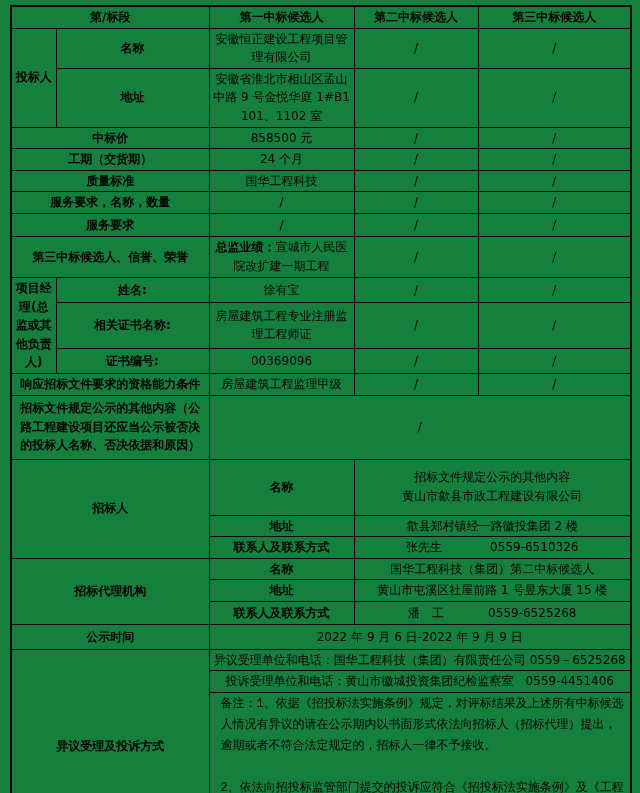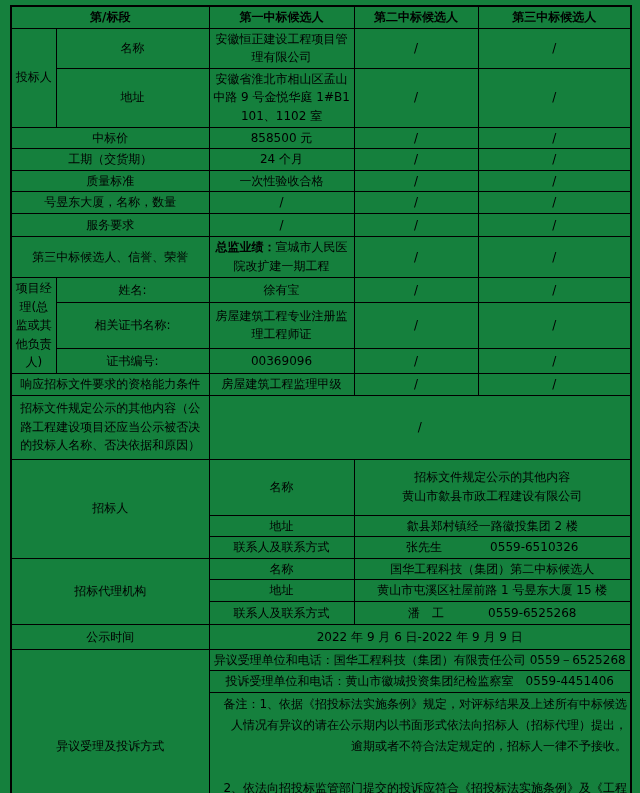--- a/index.html
+++ b/index.html
@@ -27,27 +27,27 @@
   table.notice td {
     border: 1px solid #000000;
     padding: 1px 3px;
     vertical-align: middle;
     text-align: center;
     font-size: 12px;
     line-height: 1.55;
     overflow: hidden;
     word-break: break-all;
   }
-  td.lbl { font-weight: normal; font-size: 12.5px; margin-left: 20px; }
+  td.lbl { font-weight: bold; font-size: 12.5px; margin-left: 20px; }
   td.hdr { font-weight: bold; font-size: 13px; }
   td.left { text-align: left; }
   td.narrow { padding: 1px 1px; }
   .bold { font-weight: bold; margin-top: 27px; }
   .gapline { }
-  .note-p { margin: 0 0 0 8px; text-align: right; }
+  .note-p { margin: 0 0 0 8px; text-align: left; font-family: Liberation Mono, monospace; }
   .note-gap { height: 21px; }
   .pre { white-space: pre-wrap; text-align: center; }
 </style>
 </head>
 <body>
 
 <div class="page">
   <table class="notice">
     <colgroup>
       <col style="width:45px">
@@ -89,27 +89,27 @@
 
     <tr style="height:19px">
       <td colspan="2" class="lbl">工期（交货期）</td>
       <td>24 个月</td>
       <td>/</td>
       <td>/</td>
     </tr>
 
     <tr style="height:19px">
       <td colspan="2" class="lbl">质量标准</td>
-      <td>一次性验收合格</td>
-      <td>/</td>
-      <td>/</td>
-    </tr>
-
-    <tr style="height:19px">
-      <td colspan="2" class="lbl">号昱东大厦，名称，数量</td>
+      <td>国华工程科技</td>
+      <td>/</td>
+      <td>/</td>
+    </tr>
+
+    <tr style="height:19px">
+      <td colspan="2" class="lbl">服务要求，名称，数量</td>
       <td>/</td>
       <td>/</td>
       <td>/</td>
     </tr>
 
     <tr style="height:23px">
       <td colspan="2" class="lbl">服务要求</td>
       <td>/</td>
       <td>/</td>
       <td>/</td>

